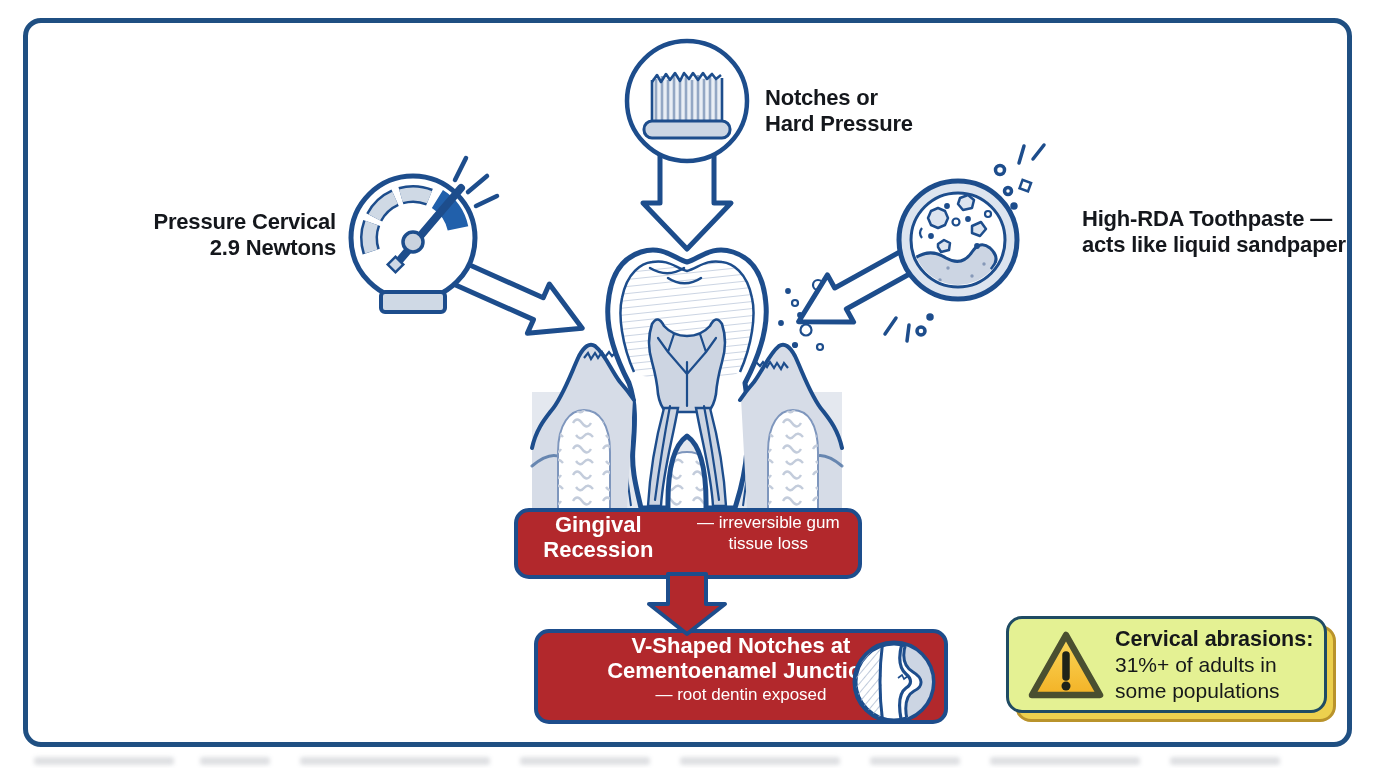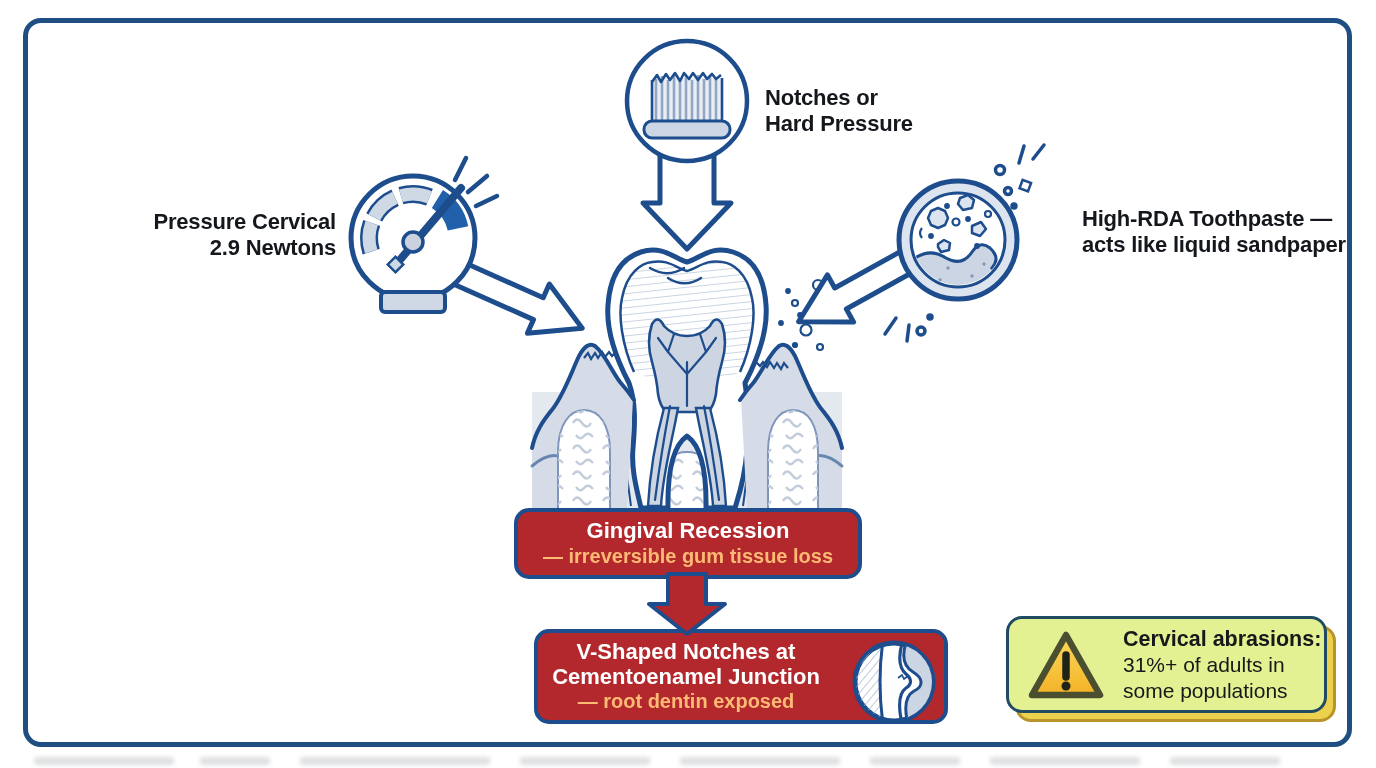--- a/index.html
+++ b/index.html
@@ -12,35 +12,35 @@
   html,body{width:1376px;height:768px;overflow:hidden;background:#fff;
     font-family:"Liberation Sans",sans-serif;}
   #canvas{position:relative;width:1376px;height:768px;background:#fff}
   #frame{position:absolute;left:23px;top:18px;width:1329px;height:729px;
     border:5px solid var(--frame);border-radius:18px;z-index:0}
   #art{position:absolute;left:0;top:0;z-index:1}
   .lbl{position:absolute;color:var(--ink);font-weight:700;font-size:22px;
     line-height:1.2;letter-spacing:-0.2px;z-index:2}
   .redbox{position:absolute;background:var(--red);border:4px solid var(--line);
     border-radius:15px;color:#fff;text-align:center;z-index:2;
-    display:flex;flex-direction:column;justify-content:center}
+    display:flex;flex-direction:row;justify-content:center}
   .redbox .t{font-weight:700;font-size:22px;line-height:1.15}
-  .redbox .s{font-weight:700;font-size:20px;line-height:1.25;color:#fdba74}
+  .redbox .s{font-weight:400;font-size:17px;line-height:1.25;color:#ffffff}
   #box1{left:514px;top:508px;width:348px;height:71px}
   #box2{left:534px;top:629px;width:414px;height:95px}
   #box2 .txt{width:296px}
   #flow-arrow-svg{position:absolute;left:640px;top:570px;z-index:3}
   #inset-svg{position:absolute;right:6px;top:5px}
   #callout{position:absolute;left:1006px;top:616px;width:321px;height:97px;z-index:2}
   #callout .back{position:absolute;left:9px;top:9px;width:321px;height:97px;
     background:var(--gold);border:3px solid #b9932b;border-radius:16px}
   #callout .front{position:absolute;left:0;top:0;width:321px;height:97px;
     background:var(--green);border:3.5px solid #1f4b63;border-radius:16px;
     display:flex;align-items:center}
-  #callout .ctext{margin-left:14px;color:#16181a}
+  #callout .ctext{margin-left:6px;color:#16181a}
   #callout .ct{font-weight:700;font-size:21.5px;line-height:1.22}
   #callout .cl{font-weight:400;font-size:21px;line-height:1.22}
   #remnants{position:absolute;left:0;top:755px;width:1376px;height:13px;z-index:0}
   #remnants span{position:absolute;top:2px;height:8px;background:#b7bac0;
     opacity:.45;filter:blur(2px);border-radius:3px}
 </style>
 </head>
 <body>
 
 <div id="canvas">

